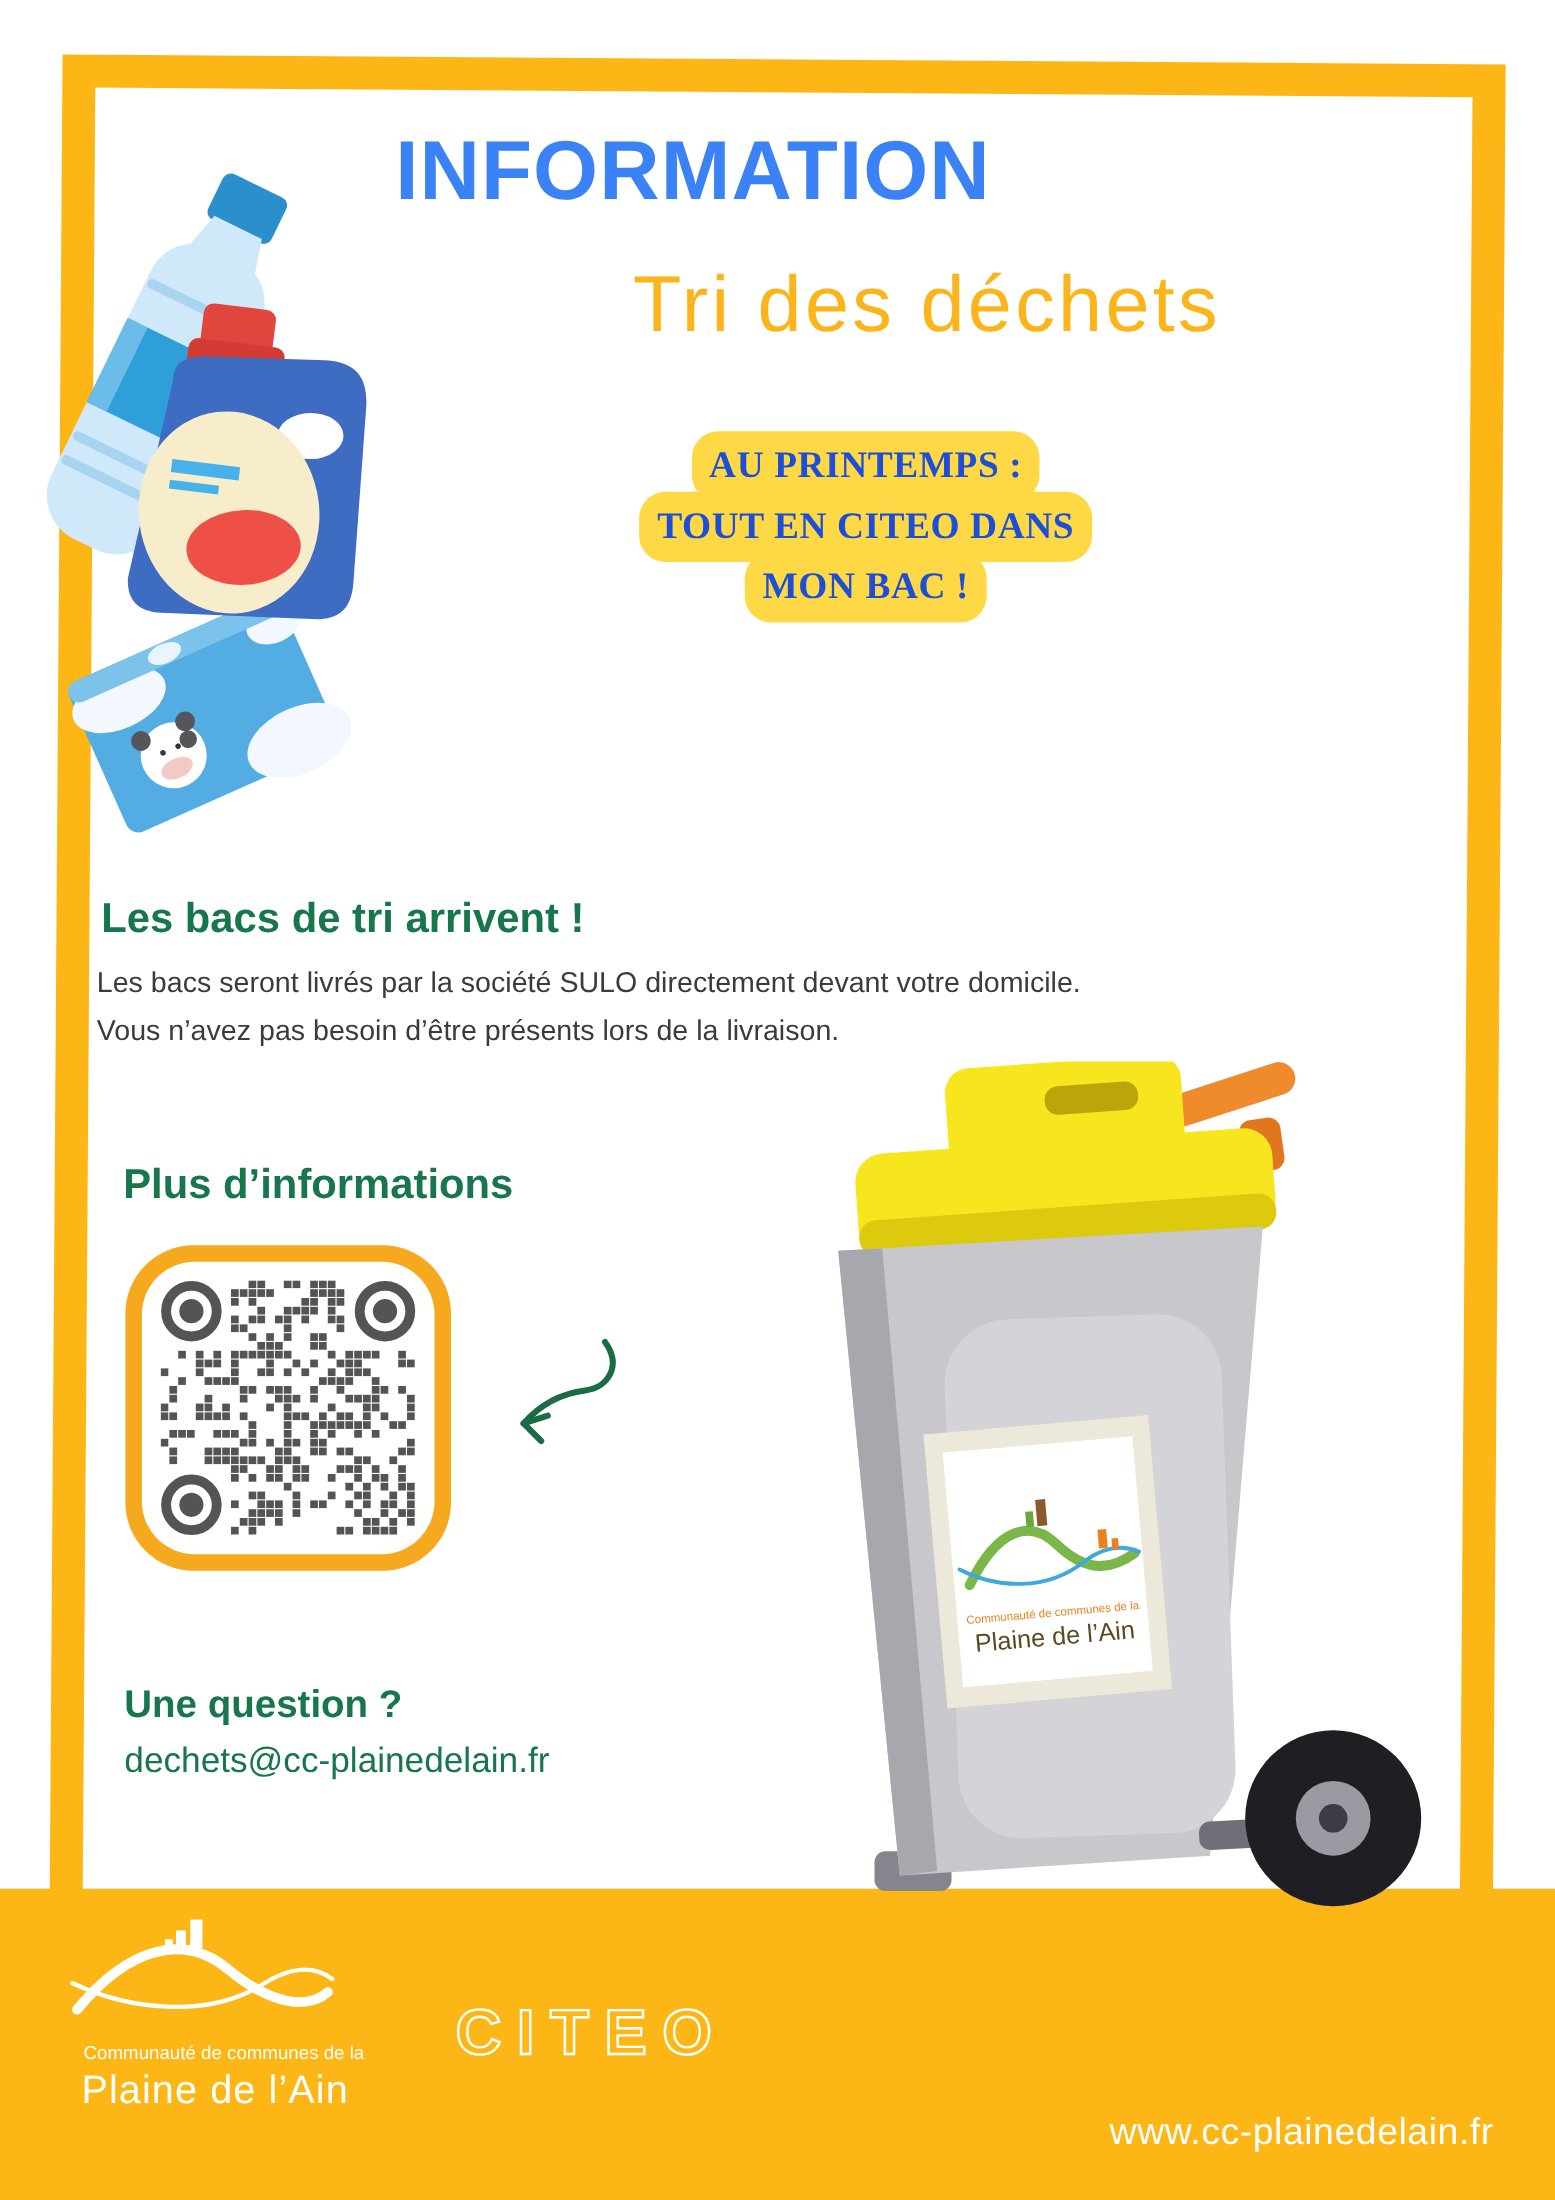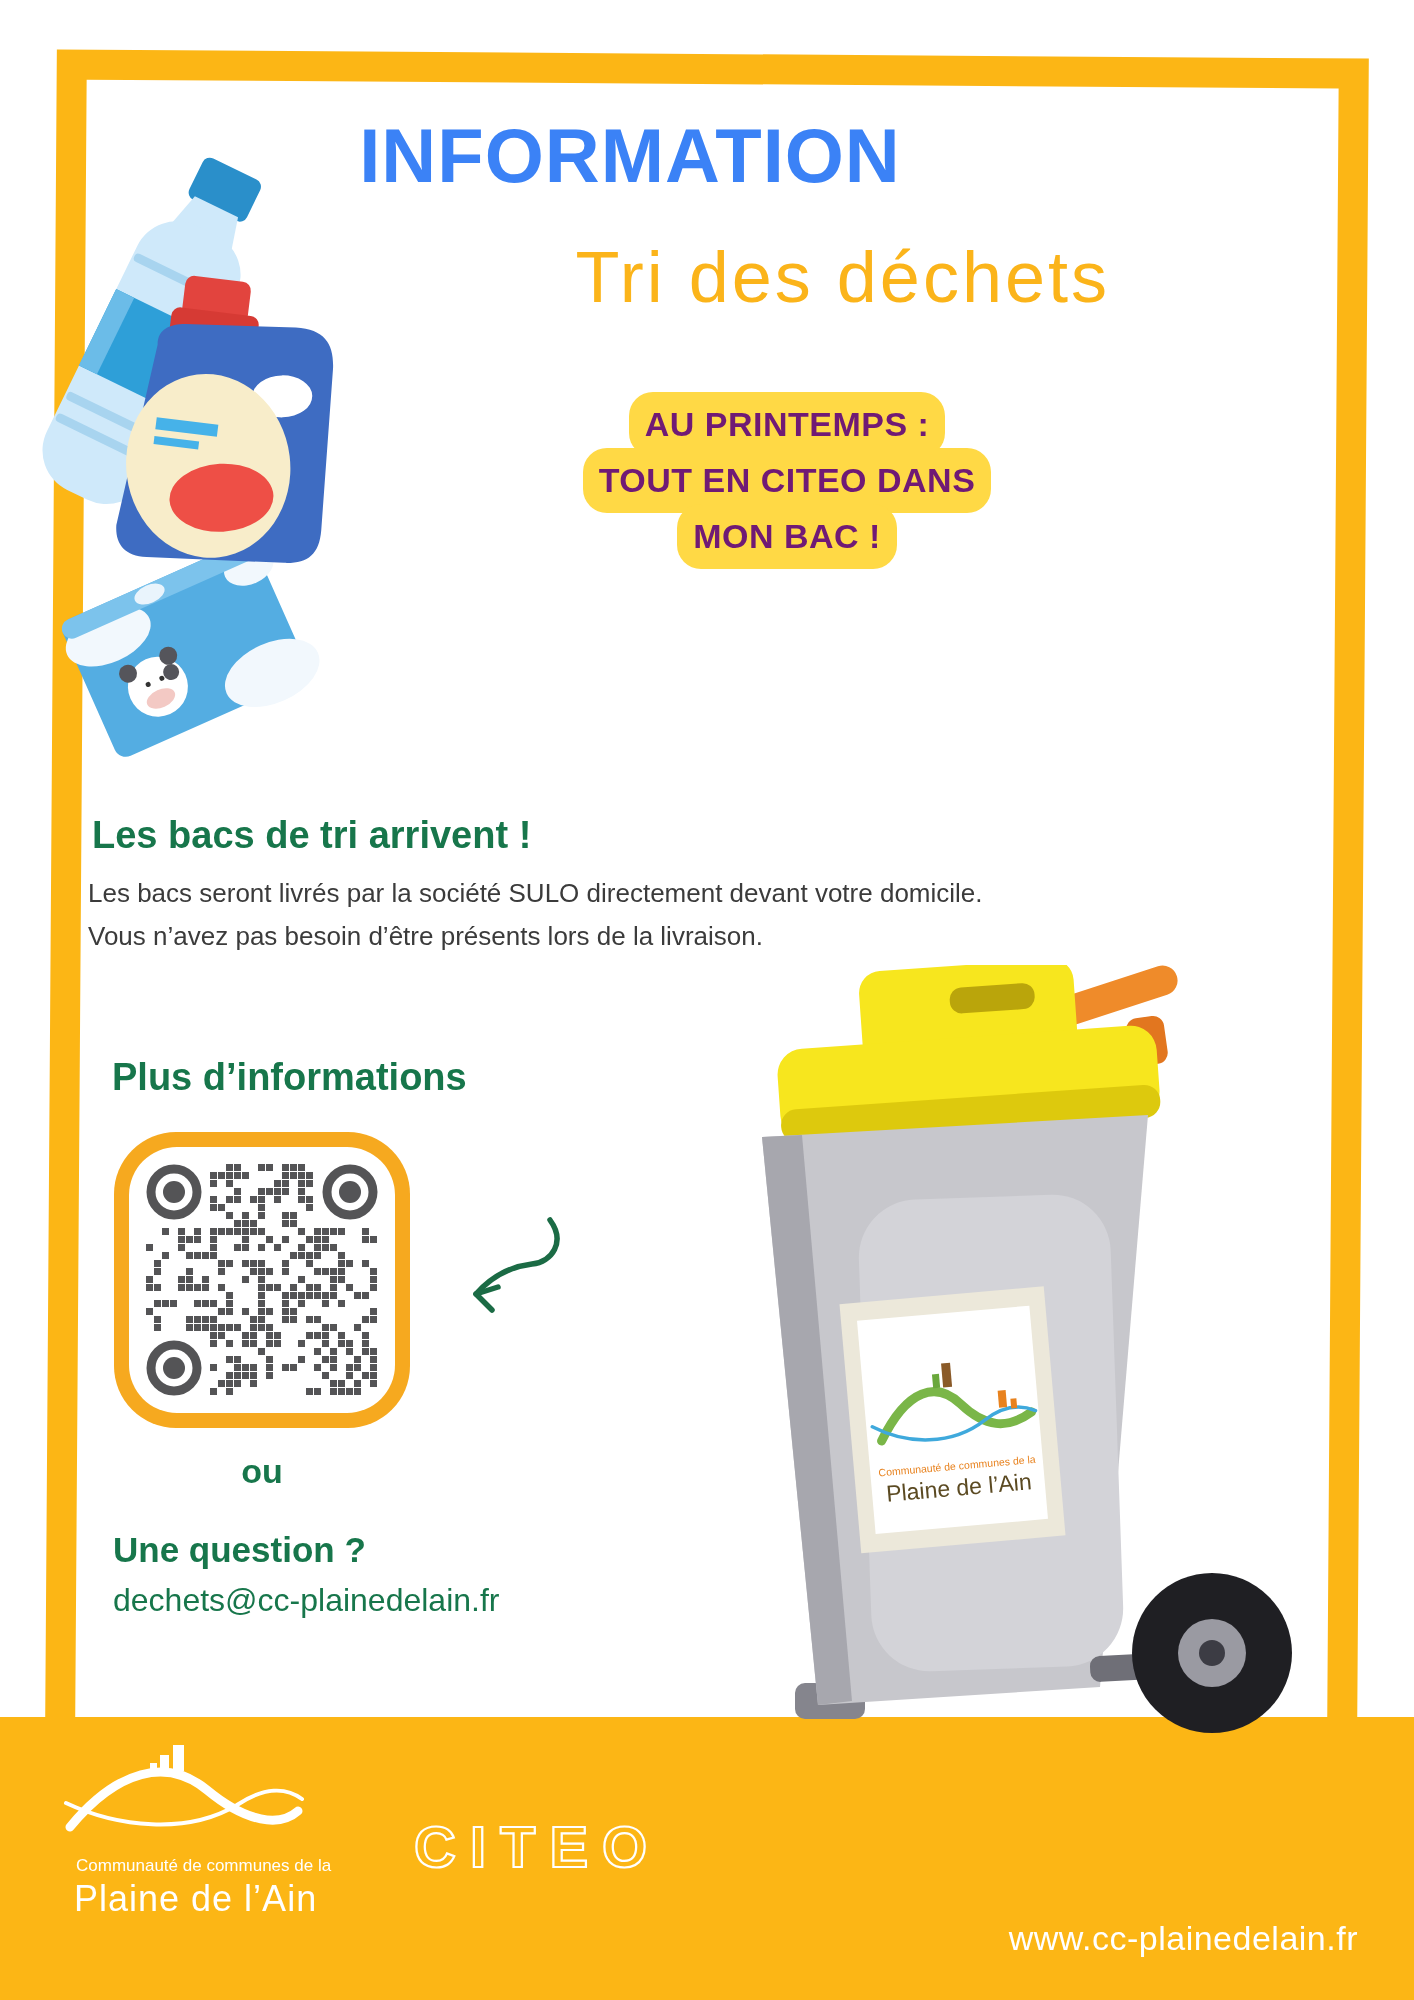--- a/index.html
+++ b/index.html
@@ -12,23 +12,23 @@
   .recyclables{position:absolute;left:28px;top:98px;width:320px;height:660px;z-index:2;}
   
   .title{position:absolute;left:160px;top:112px;width:940px;text-align:center;
          font-size:76px;font-weight:900;letter-spacing:1px;color:#3b82f6;z-index:2;
          font-family:"Liberation Sans", sans-serif;}
   .subtitle{position:absolute;left:160px;top:236px;width:950px;text-align:right;
             font-size:72px;font-weight:300;letter-spacing:3px;color:var(--accent-yellow);z-index:2;}
   
   .badge{position:absolute;left:552px;top:392px;width:470px;display:flex;flex-direction:column;
          align-items:center;z-index:2;}
-  .badge-line{background:var(--badge-yellow);color:#701a75;font-weight:800;font-size:34px;
+  .badge-line{background:var(--badge-yellow);color:#1d4ed8;font-weight:800;font-size:34px;
               padding:13px 16px;border-radius:24px;margin-top:-9px;white-space:nowrap;
-              letter-spacing:0.5px;}
+              letter-spacing:0.5px;font-family:Liberation Serif, serif;}
   .badge-line:first-child{margin-top:0;}
   
   .h-green{position:absolute;color:var(--heading-green);font-weight:800;z-index:2;margin-top:16px;}
   .h-arrival{left:92px;top:798px;font-size:38px;}
   .body-text{position:absolute;left:88px;top:872px;width:990px;font-size:26px;line-height:1.65;
              color:var(--body-text);z-index:2;}
   .body-text span{display:block;}
   .h-more{left:112px;top:1040px;font-size:38px;}
   .qr-wrap{position:absolute;left:114px;top:1132px;width:296px;height:296px;box-sizing:border-box;
            background:var(--qr-border);border-radius:62px;padding:15px;z-index:2;}
@@ -410,21 +410,20 @@
           </g>
         </svg>
     </div>
   </div>
 
   <svg class="arrow" width="120" height="120" viewBox="0 0 120 120">
     <path d="M98,18 C114,40 100,60 80,62 C56,65 38,76 24,92" fill="none" stroke="#1B6B45" stroke-width="5.5" stroke-linecap="round"></path>
     <path d="M24,92 L46,85 M24,92 L40,108" fill="none" stroke="#1B6B45" stroke-width="5.5" stroke-linecap="round"></path>
   </svg>
 
-  <div class="h-green sep-ou">ou</div>
 
   <div class="h-green h-question">Une question ?</div>
   <div class="email">dechets@cc-plainedelain.fr</div>
 
   <div class="bin">
     <svg width="620" height="780" viewBox="0 0 620 780">
       <g>
         <rect x="350" y="16" width="130" height="30" rx="15" fill="#EF8B2A" transform="rotate(-18 415 31)"></rect>
         <rect x="428" y="52" width="38" height="48" rx="11" fill="#E2761F" transform="rotate(-8 447 76)"></rect>
       </g>

